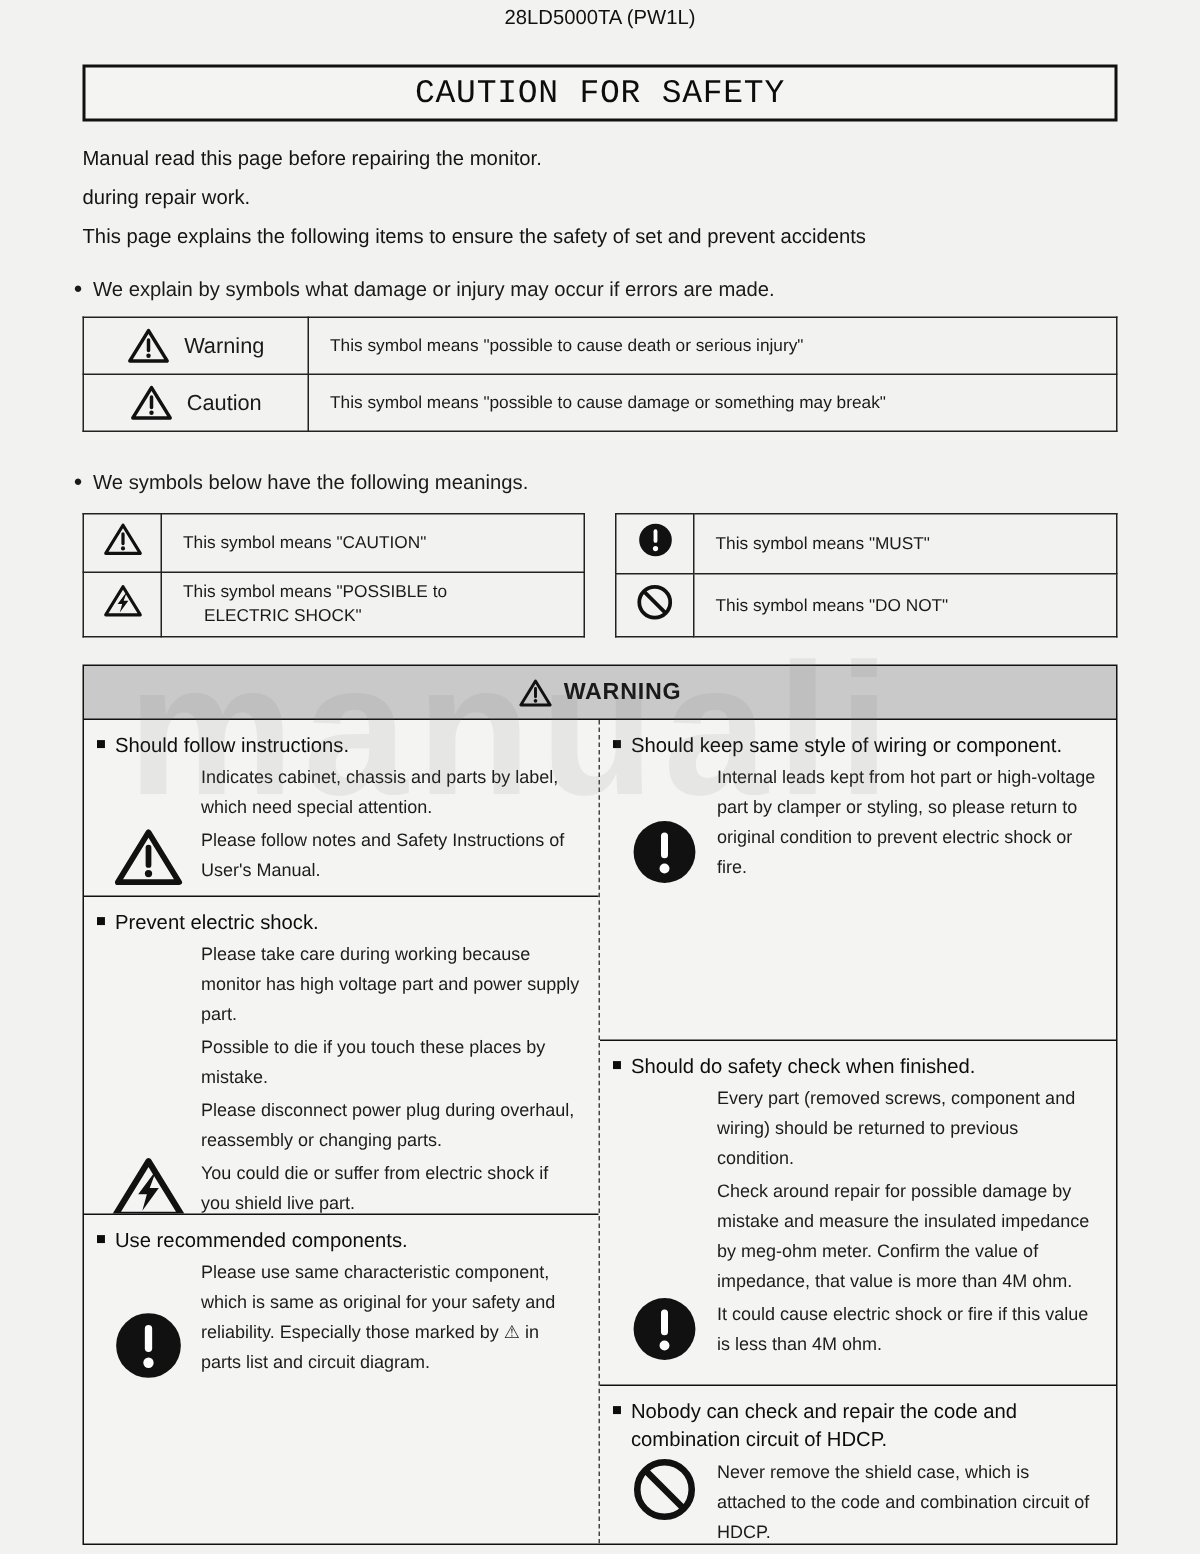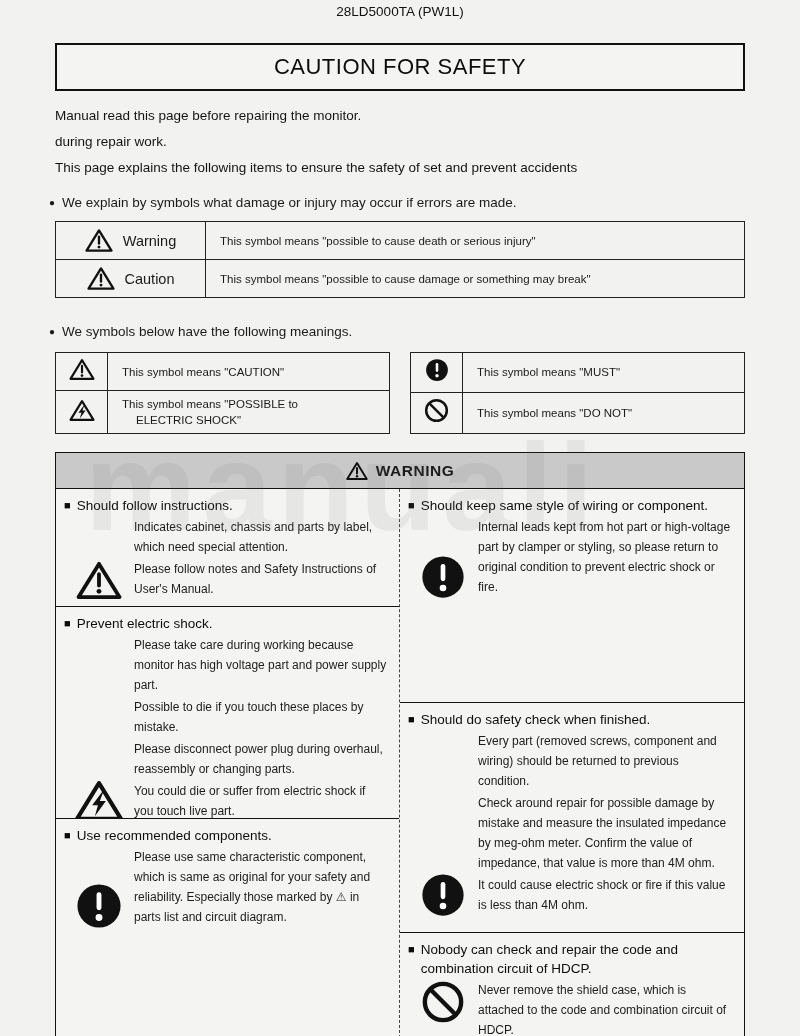--- a/index.html
+++ b/index.html
@@ -2,22 +2,22 @@
 <html><head>
 <meta charset="utf-8">
 <style>
   * { box-sizing: border-box; margin: 0; padding: 0; }
   html,body { background:#e9e9e7; }
   body { font-family:"Liberation Sans","DejaVu Sans",sans-serif; color:#1a1a1a; }
   .page { position:relative; width:800px; height:1036px; margin:0 auto; background:#f2f2f0; overflow:hidden; }
 
   .doc-header { padding-top:4px; text-align:center; font-size:13.5px; color:#111; }
 
-  .title-box { margin:24px 55px 0 55px; border:2px solid #111; height:48px;
-    display:flex; align-items:center; justify-content:center; background:#f4f4f2; }
+  .title-box { margin:24px 55px 0 55px; border:2px solid #111; height:38px;
+    display:flex; align-items:center; justify-content:center; background:#f4f4f2;font-family:Liberation Mono, monospace; }
   .title-box .t { font-size:22px; letter-spacing:0.5px; color:#0d0d0d; }
 
   .intro { margin:12px 55px 0 55px; font-size:13.5px; line-height:26px; color:#141414; }
 
   .bullet-line { margin:8px 55px 0 49px; display:flex; align-items:flex-start; font-size:13.5px; }
   .bullet-line .dot { font-size:10px; line-height:20px; margin-right:7px; }
   .bullet-line .bt { line-height:20px; }
 
   table.legend { border-collapse:collapse; margin:8px 55px 0 55px; width:690px; }
   table.legend td { border:1.3px solid #222; }
@@ -231,21 +231,21 @@
                 <svg width="50" height="44" viewBox="0 0 36 32">
                     <path d="M18 3 L34 29 H2 Z" fill="none" stroke="#111" stroke-width="3" stroke-linejoin="round"></path>
                     <path d="M20.5 9 L13 19 h4.2 L15 27 l8 -11 h-4.4 l2.6 -7 z" fill="#111"></path>
                   </svg>
               </span>
             </div>
             <div class="text-col">
               <p>Please take care during working because monitor has high voltage part and power supply part.</p>
               <p>Possible to die if you touch these places by mistake.</p>
               <p>Please disconnect power plug during overhaul, reassembly or changing parts.</p>
-              <p>You could die or suffer from electric shock if you touch live part.</p>
+              <p>You could die or suffer from electric shock if you shield live part.</p>
             </div>
           </div>
         </div>
 
         <div class="w-section" style="flex:1;">
           <div class="sec-heading">
             <span class="sq">■</span>
             <span>Use recommended components.</span>
           </div>
           <div class="sec-body">

